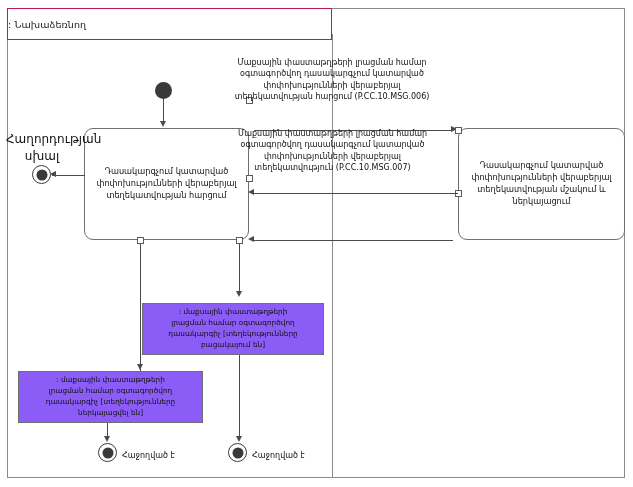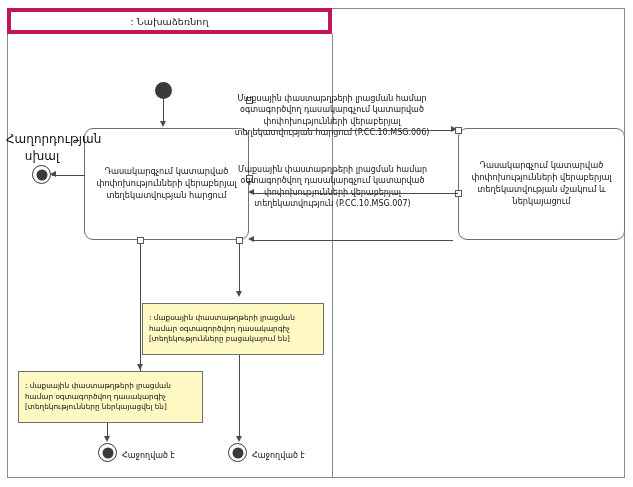--- a/index.html
+++ b/index.html
@@ -25,27 +25,27 @@
     width: 618px;
     height: 470px;
     border: 1px solid #8a8a8a;
     box-sizing: border-box;
     background: #ffffff;
   }
   
   .lane-head {
     position: absolute;
     top: 8px;
-    height: 26px;
-    box-sizing: border-box;
-    border: 4px solid #be185d;
+    height: 32px;
+    box-sizing: border-box;
+    border: 1px solid #be185d;
     background: #ffffff;
     display: flex;
     align-items: center;
-    justify-content: center;
+    justify-content: flex-start;
     font-size: 9.5px;
     color: #1a1a1a;
     letter-spacing: .1px;
   }
   #lane-head-1 { left: 7px;   width: 325px; }
   #lane-head-2 { left: 332px; width: 293px; }
 
   
   .lane-divider {
     position: absolute;
@@ -73,28 +73,29 @@
     padding: 6px 10px;
   }
   #activity-request { left: 84px;  top: 128px; width: 165px; height: 112px; }
   #activity-process { left: 458px; top: 128px; width: 167px; height: 112px; }
 
   
   .note-box {
     position: absolute;
     box-sizing: border-box;
     border: 1px solid #6f6f6f;
-    background: #fef9c3;
+    background: #8b5cf6;
     display: flex;
     align-items: center;
     justify-content: center;
+    text-align: center;
     font-size: 7.3px;
     line-height: 1.5;
     color: #111111;
-    padding: 5px 6px;
+    padding: 5px 22px;
   }
   #note-absent  { left: 142px; top: 303px; width: 182px; height: 52px; }
   #note-present { left: 18px;  top: 371px; width: 185px; height: 52px; }
 
   
   .initial-node {
     position: absolute;
     width: 17px;
     height: 17px;
     border-radius: 50%;
@@ -141,21 +142,20 @@
   #label-end-left   { left: 122px; top: 450px; font-size: 8px; }
   #label-end-center { left: 252px; top: 450px; font-size: 8px; }
 
   
   .msg {
     position: absolute;
     text-align: center;
     font-size: 8px;
     line-height: 1.42;
     color: #111111;
-    margin-top: 36px;
   }
   #msg-006 { left: 232px; top: 57px;  width: 200px; }
   #msg-007 { left: 230px; top: 128px; width: 205px; }
   #msg-003 { left: 258px; top: 243px; width: 196px; }
 
   
   .line {
     position: absolute;
     background: #4a4a4a;
   }

